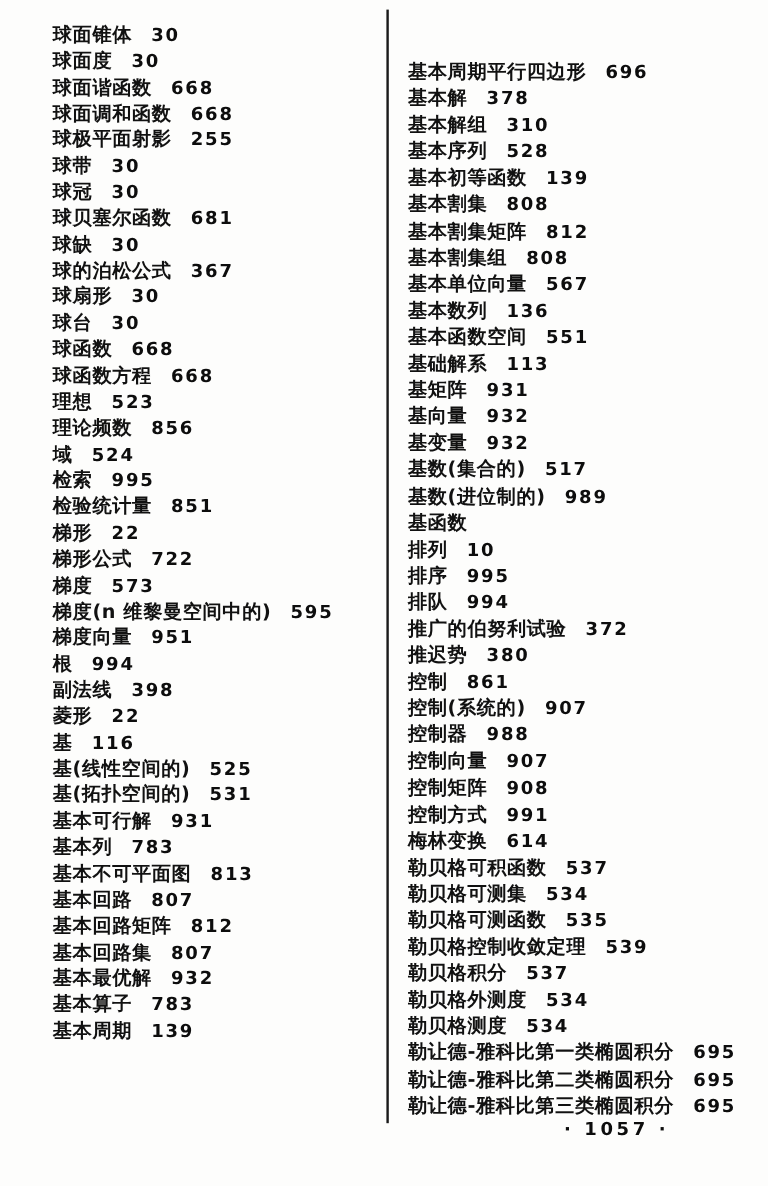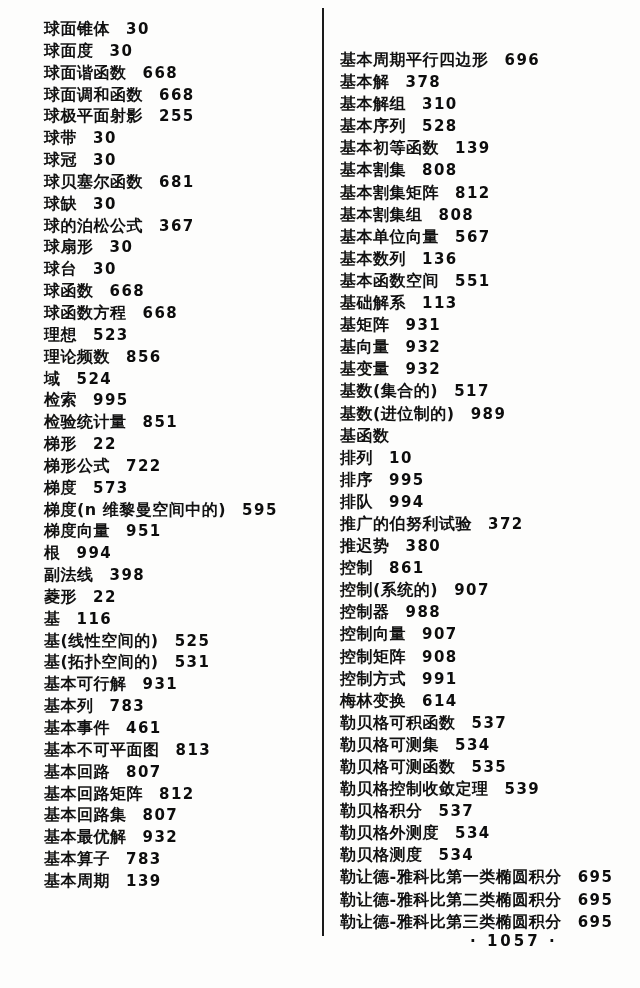--- a/index.html
+++ b/index.html
@@ -101,21 +101,20 @@
       <div class="entry"><span class="term">梯度(n 维黎曼空间中的)</span><span class="pagenum">595</span></div>
       <div class="entry"><span class="term">梯度向量</span><span class="pagenum">951</span></div>
       <div class="entry"><span class="term">根</span><span class="pagenum">994</span></div>
       <div class="entry"><span class="term">副法线</span><span class="pagenum">398</span></div>
       <div class="entry"><span class="term">菱形</span><span class="pagenum">22</span></div>
       <div class="entry"><span class="term">基</span><span class="pagenum">116</span></div>
       <div class="entry"><span class="term">基(线性空间的)</span><span class="pagenum">525</span></div>
       <div class="entry"><span class="term">基(拓扑空间的)</span><span class="pagenum">531</span></div>
       <div class="entry"><span class="term">基本可行解</span><span class="pagenum">931</span></div>
       <div class="entry"><span class="term">基本列</span><span class="pagenum">783</span></div>
-      <div class="entry"><span class="term">基本事件</span><span class="pagenum">461</span></div>
       <div class="entry"><span class="term">基本不可平面图</span><span class="pagenum">813</span></div>
       <div class="entry"><span class="term">基本回路</span><span class="pagenum">807</span></div>
       <div class="entry"><span class="term">基本回路矩阵</span><span class="pagenum">812</span></div>
       <div class="entry"><span class="term">基本回路集</span><span class="pagenum">807</span></div>
       <div class="entry"><span class="term">基本最优解</span><span class="pagenum">932</span></div>
       <div class="entry"><span class="term">基本算子</span><span class="pagenum">783</span></div>
       <div class="entry"><span class="term">基本周期</span><span class="pagenum">139</span></div>
     </div>
   <div class="divider"></div>
   <div class="col col-right" id="col-right">

